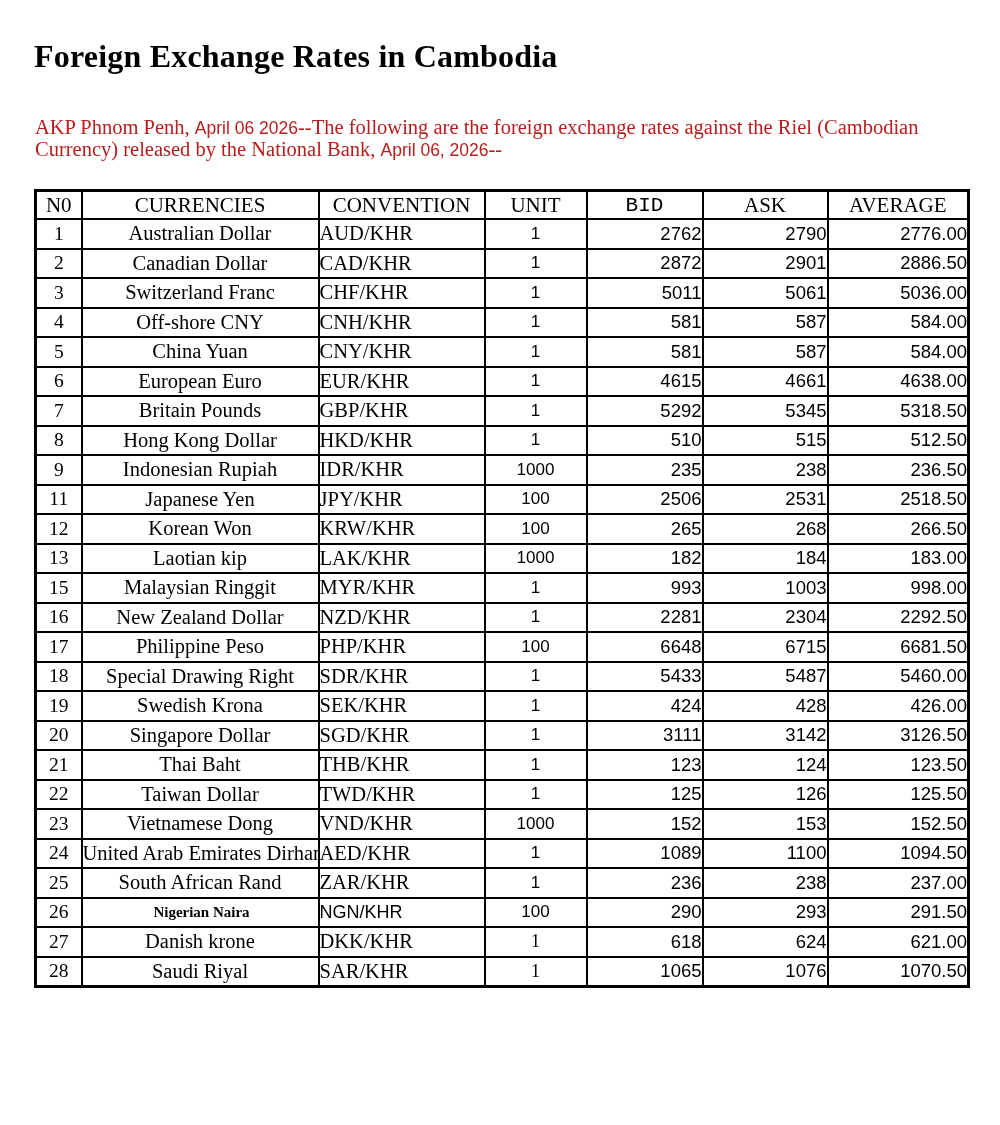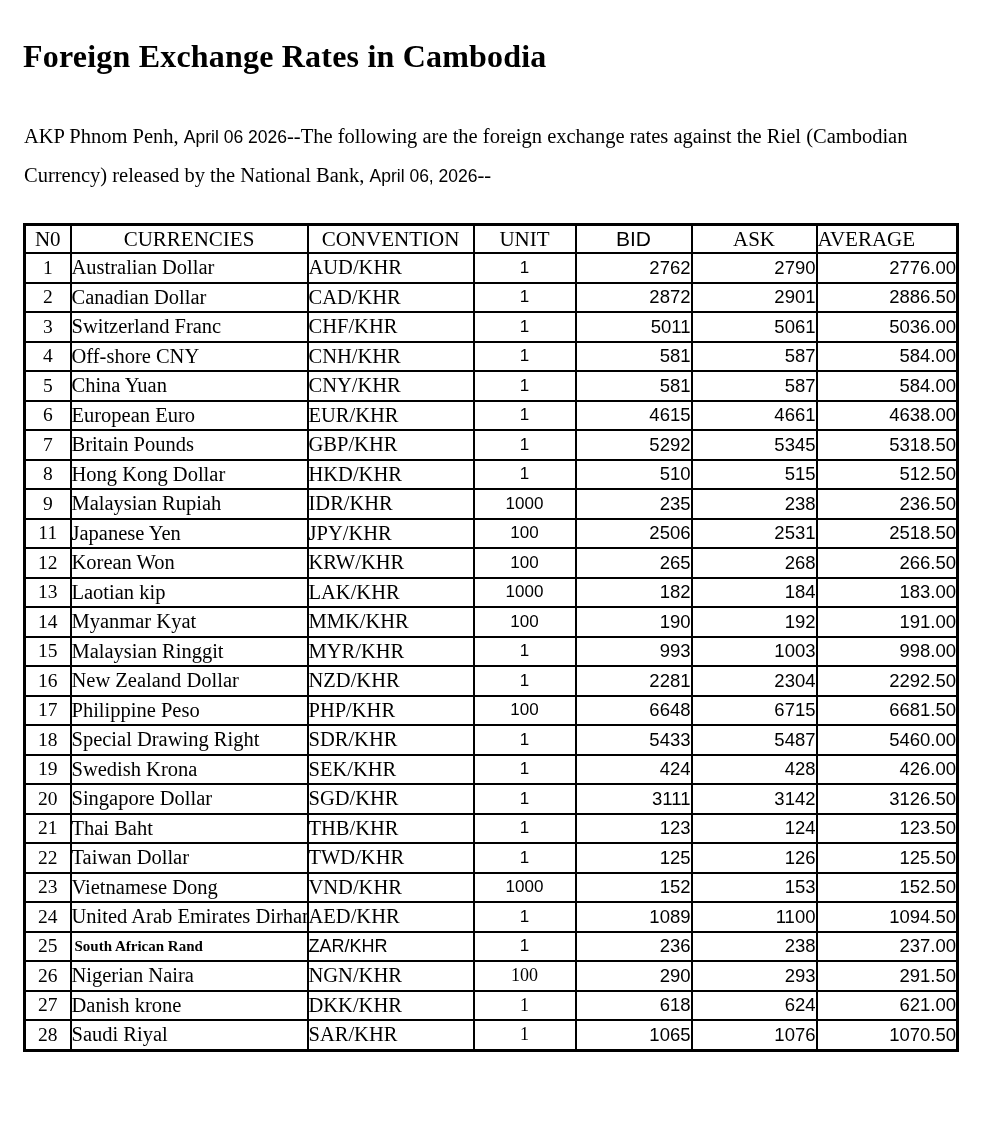--- a/index.html
+++ b/index.html
@@ -1,40 +1,40 @@
 <!DOCTYPE html>
 <html><head>
 <meta charset="utf-8">
 <style>
   html,body { margin:0; padding:0; background:#ffffff; }
   .page {
     position:relative;
     width:1000px; height:1125px;
     background:#ffffff;
     box-sizing:border-box;
-    padding:38px 33px 0 23px;
+    padding:38px 33px 0 34px;
     font-family:"Liberation Serif", serif;
     color:#000;
     overflow:hidden;
   }
   h1.title {
     margin:0;
     font-family:"Liberation Serif", serif;
     font-weight:bold;
     font-size:32px;
     line-height:37px;
     letter-spacing:0.2px;
     color:#000;
   }
   p.intro {
     margin:42px 0 0 1px;
     width:905px;
     font-size:20.5px;
-    line-height:38px;
-    color:#000000;
+    line-height:21px;
+    color:#b91c1c;
   }
   p.intro .date {
     font-family:"Liberation Sans", sans-serif;
     font-size:17.5px;
   }
   table.rates {
     border-collapse:collapse;
     table-layout:fixed;
     width:933px;
     margin-top:28px;
@@ -55,21 +55,21 @@
     padding-left:3px;
   }
   tr.caption-row .rate { margin-left:18px; }
   tr.header-row th {
     height:26px;
     text-align:center;
     font-size:21px;
   }
   tbody td { height:27.5px; font-size:20.5px; }
   .c-no   { text-align:center; font-size:19.5px; }
-  .c-cur  { text-align:left; padding-left:4px; }
+  .c-cur  { text-align:center; padding-left:4px; }
   .c-conv { }
   .c-unit { text-align:center; font-family:"Liberation Sans", sans-serif; font-size:17px; }
   .c-bid, .c-ask, .c-avg {
     text-align:right;
     font-family:"Liberation Sans", sans-serif;
     font-size:18.5px;
   }
   .c-bid, .c-ask { padding-right:2px; }
   .c-avg { padding-right:7px; }
   
@@ -96,23 +96,23 @@
       <col style="width:116px">
       <col style="width:125px">
       <col style="width:141px">
     </colgroup>
     <thead>
       <tr class="header-row">
         <th class="c-no">N0</th>
         <th class="c-cur" style="text-align:center;">CURRENCIES</th>
         <th class="c-conv">CONVENTION</th>
         <th class="c-unit" style="font-family:'Liberation Serif',serif;font-size:21px;">UNIT</th>
-        <th class="c-bid" style="text-align:center;font-family:Liberation Sans, sans-serif;font-size:21px;">BID</th>
+        <th class="c-bid" style="text-align:center;font-family:Liberation Mono, monospace;font-size:21px;">BID</th>
         <th class="c-ask" style="text-align:center;font-family:'Liberation Serif',serif;font-size:21px;">ASK</th>
-        <th class="c-avg" style="text-align:left;font-family:'Liberation Serif',serif;font-size:21px;padding-right:0;margin-top:12px;">AVERAGE</th>
+        <th class="c-avg" style="text-align:center;font-family:'Liberation Serif',serif;font-size:21px;padding-right:0;margin-top:12px;">AVERAGE</th>
       </tr>
     </thead>
     <tbody id="rows">
   <tr>
     <td class="c-no">1</td>
     <td class="c-cur">Australian Dollar</td>
     <td class="c-conv">AUD/KHR</td>
     <td class="c-unit">1</td>
     <td class="c-bid">2762</td>
     <td class="c-ask">2790</td>
@@ -184,21 +184,21 @@
     <td class="c-cur">Hong Kong Dollar</td>
     <td class="c-conv">HKD/KHR</td>
     <td class="c-unit">1</td>
     <td class="c-bid">510</td>
     <td class="c-ask">515</td>
     <td class="c-avg">512.50</td>
   </tr>
 
   <tr>
     <td class="c-no">9</td>
-    <td class="c-cur">Malaysian Rupiah</td>
+    <td class="c-cur">Indonesian Rupiah</td>
     <td class="c-conv">IDR/KHR</td>
     <td class="c-unit">1000</td>
     <td class="c-bid">235</td>
     <td class="c-ask">238</td>
     <td class="c-avg">236.50</td>
   </tr>
 
 
   <tr>
     <td class="c-no">11</td>
@@ -223,29 +223,20 @@
   <tr>
     <td class="c-no">13</td>
     <td class="c-cur">Laotian kip</td>
     <td class="c-conv">LAK/KHR</td>
     <td class="c-unit">1000</td>
     <td class="c-bid">182</td>
     <td class="c-ask">184</td>
     <td class="c-avg">183.00</td>
   </tr>
 
-  <tr>
-    <td class="c-no">14</td>
-    <td class="c-cur">Myanmar Kyat</td>
-    <td class="c-conv">MMK/KHR</td>
-    <td class="c-unit">100</td>
-    <td class="c-bid">190</td>
-    <td class="c-ask">192</td>
-    <td class="c-avg">191.00</td>
-  </tr>
 
   <tr>
     <td class="c-no">15</td>
     <td class="c-cur">Malaysian Ringgit</td>
     <td class="c-conv">MYR/KHR</td>
     <td class="c-unit">1</td>
     <td class="c-bid">993</td>
     <td class="c-ask">1003</td>
     <td class="c-avg">998.00</td>
   </tr>

